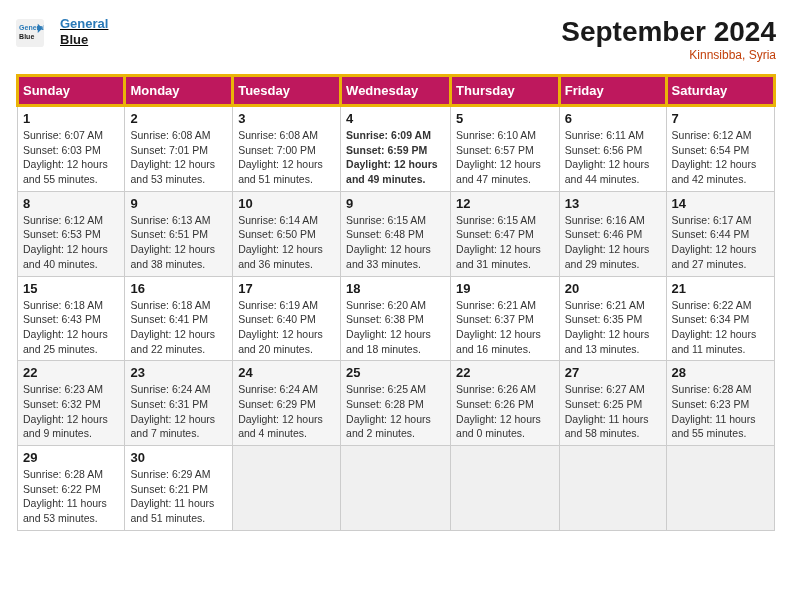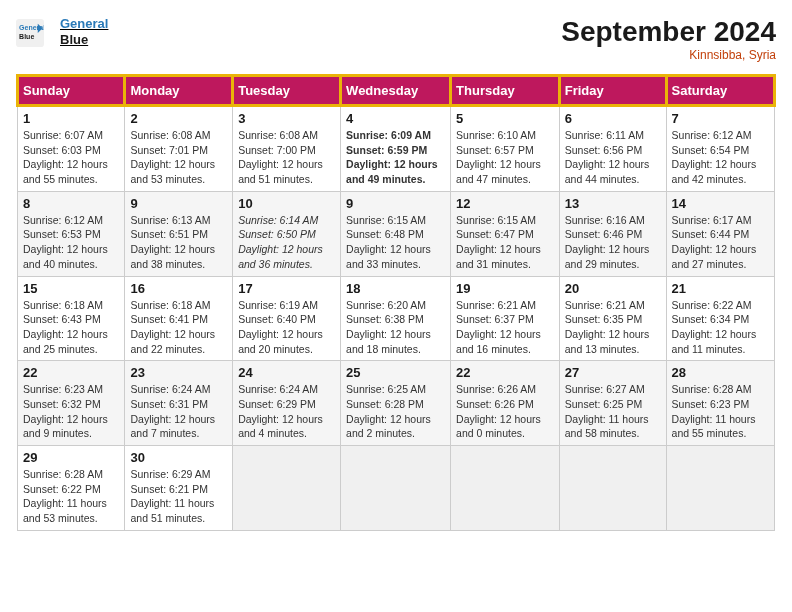--- a/index.html
+++ b/index.html
@@ -181,21 +181,21 @@
         </td>
         <td>
           <span class="day-number">9</span>
           <div class="day-detail" style="white-space: pre-line;">Sunrise: 6:13 AM
 Sunset: 6:51 PM
 Daylight: 12 hours
 and 38 minutes.</div>
         </td>
         <td>
           <span class="day-number">10</span>
-          <div class="day-detail" style="white-space: pre-line; font-style: italic;">Sunrise: 6:14 AM
+          <div class="day-detail" style="white-space: pre-line;">Sunrise: 6:14 AM
 Sunset: 6:50 PM
 Daylight: 12 hours
 and 36 minutes.</div>
         </td>
         <td>
           <span class="day-number">9</span>
           <div class="day-detail" style="white-space: pre-line;">Sunrise: 6:15 AM
 Sunset: 6:48 PM
 Daylight: 12 hours
 and 33 minutes.</div>

